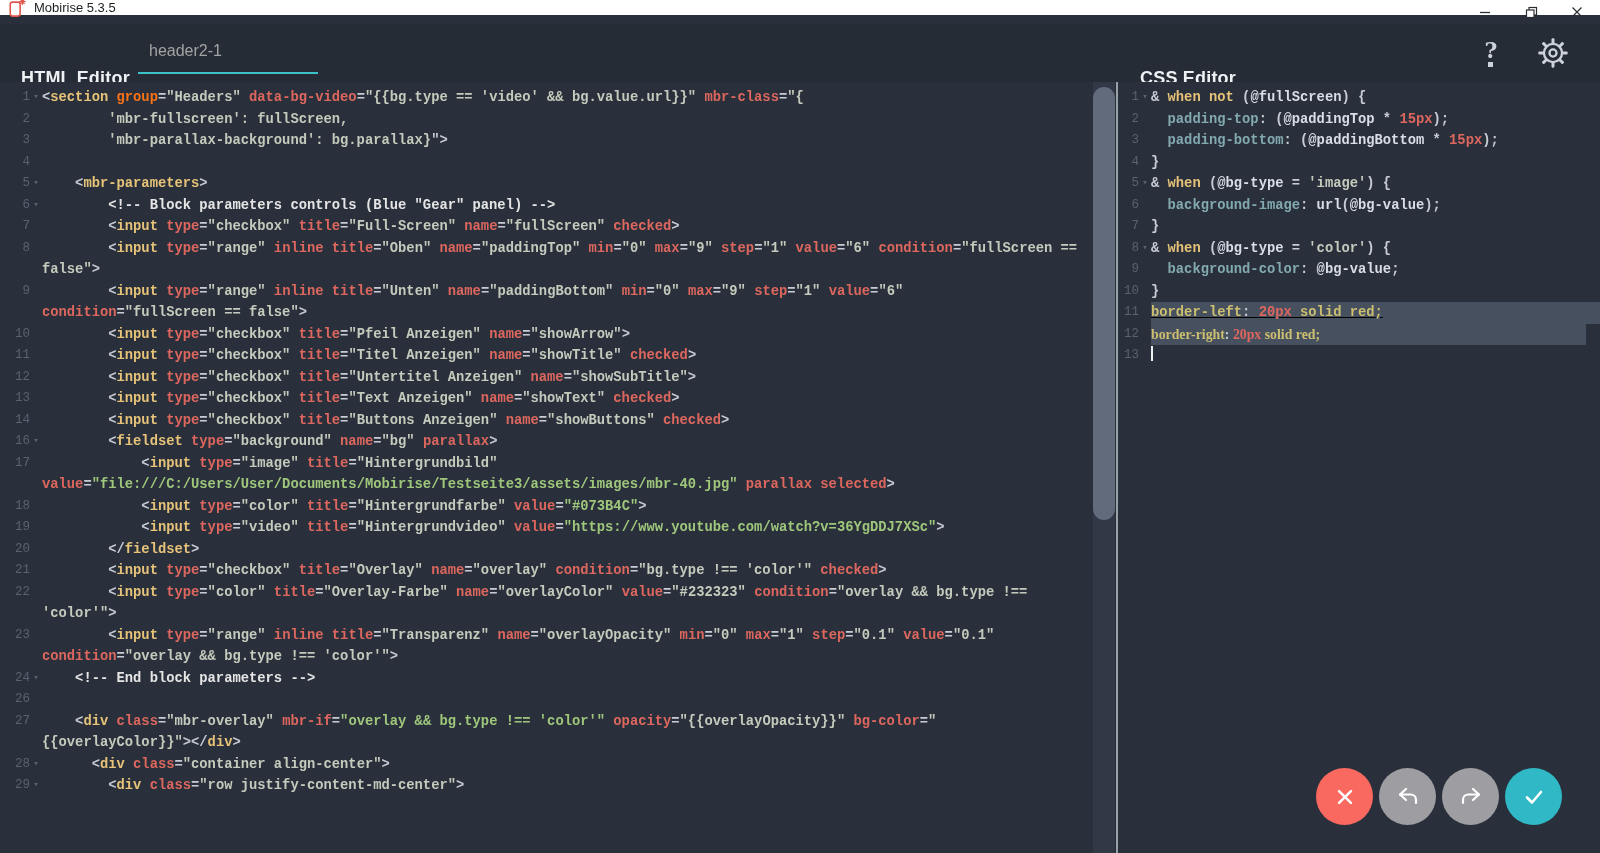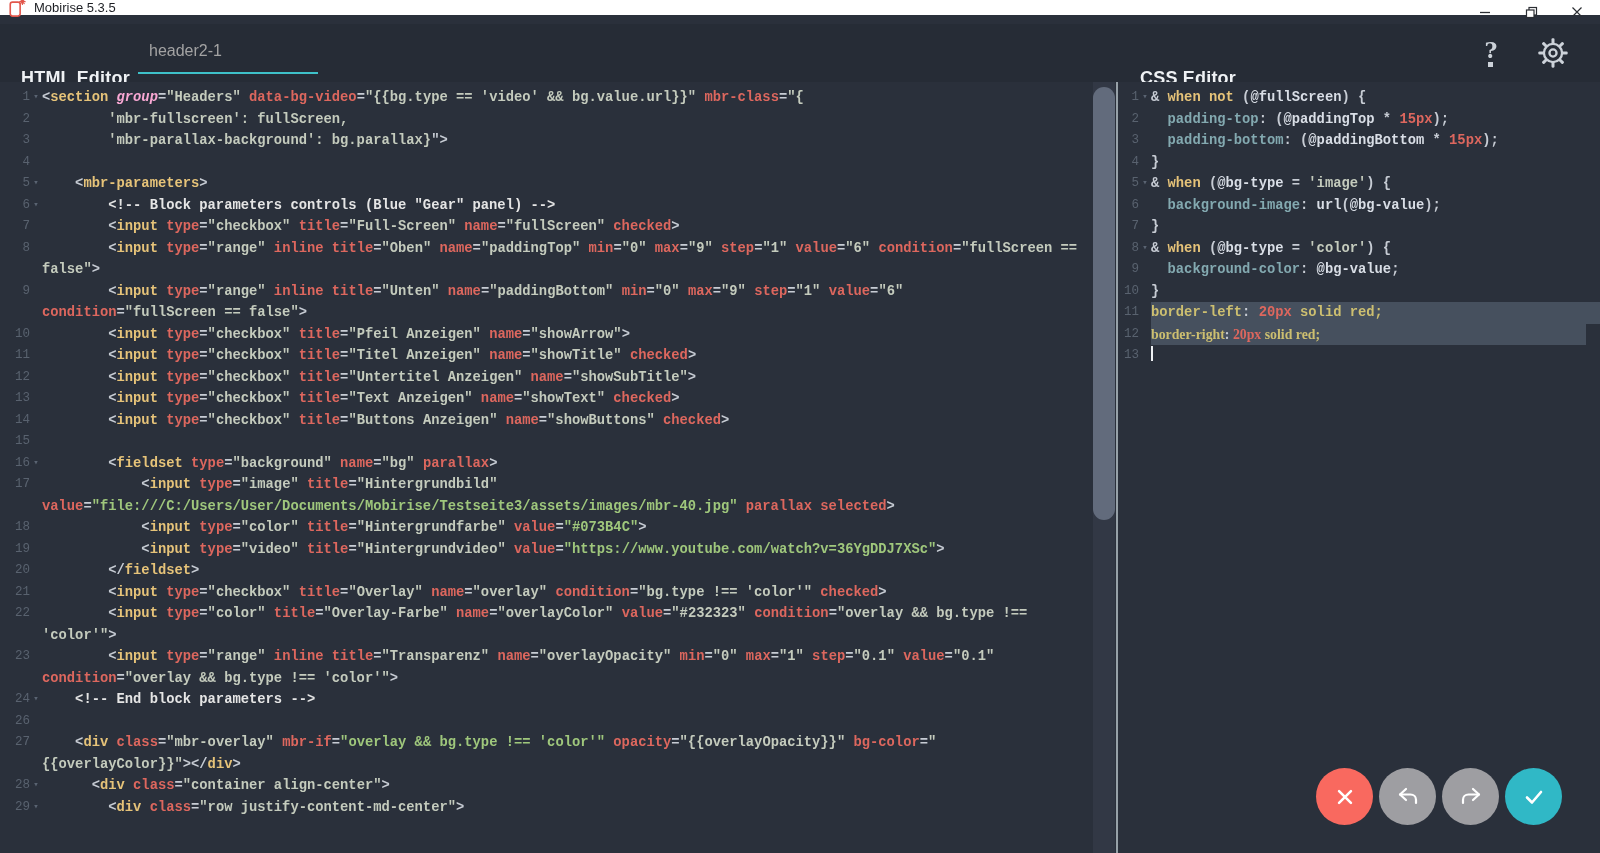--- a/index.html
+++ b/index.html
@@ -37,28 +37,28 @@
   .sb-thumb{position:absolute;left:1093px;top:5px;width:22px;height:433px;background:#626b7c;border-radius:11px;}
 
   
   .crow{display:flex;align-items:flex-start;min-height:21.5px;line-height:21.5px;
         font-family:"Liberation Mono",monospace;font-size:13.8px;font-weight:700;}
   .ln{flex:0 0 auto;text-align:right;color:#59626f;font-weight:400;font-size:12.5px;}
   #html-pane .ln{width:30px;}
   #css-pane .ln{width:20px;}
   .fold{flex:0 0 12px;text-align:center;color:#5a6472;font-size:9px;line-height:21.5px;font-weight:400;}
   .ct{flex:1 1 auto;white-space:pre;overflow:hidden;}
-  .ct.sel{background:#46505e;}
+  .ct.sel{background:#46505e;text-decoration:underline;}
   .ct.sel2{background:linear-gradient(to right,#46505e calc(100% - 14px),transparent calc(100% - 14px));font-family:Liberation Serif, serif;}
   .cursor{display:inline-block;width:2px;height:15px;background:#eef1f4;vertical-align:-2px;}
 
   .tk-p{color:#c7ccd4;}
   .tk-tag{color:#e6c379;}
   .tk-attr{color:#dd675e;}
-  .tk-attrg{color:#f9a8d4;font-style:italic;}
+  .tk-attrg{color:#f97316;}
   .tk-str{color:#c4cbbd;}
   .tk-strg{color:#9fc77c;}
   .tk-cmt{color:#e5e5e5;}
   .tk-kw{color:#e6c379;}
   .tk-kw2{color:#cdbf70;}
   .tk-prop{color:#83a9b0;}
   .tk-num{color:#dd675e;}
   .tk-var{color:#d9dee6;}
 
   
@@ -210,25 +210,20 @@
           <span class="ln">13</span>
           <span class="fold"></span>
           <div class="ct"><span class="tk-p">        &lt;</span><span class="tk-tag">input</span><span class="tk-p"> </span><span class="tk-attr">type</span><span class="tk-p">=</span><span class="tk-str">"checkbox"</span><span class="tk-p"> </span><span class="tk-attr">title</span><span class="tk-p">=</span><span class="tk-str">"Text Anzeigen"</span><span class="tk-p"> </span><span class="tk-attr">name</span><span class="tk-p">=</span><span class="tk-str">"showText"</span><span class="tk-p"> </span><span class="tk-attr">checked</span><span class="tk-p">&gt;</span></div>
         </div>
         <div class="crow">
           <span class="ln">14</span>
           <span class="fold"></span>
           <div class="ct"><span class="tk-p">        &lt;</span><span class="tk-tag">input</span><span class="tk-p"> </span><span class="tk-attr">type</span><span class="tk-p">=</span><span class="tk-str">"checkbox"</span><span class="tk-p"> </span><span class="tk-attr">title</span><span class="tk-p">=</span><span class="tk-str">"Buttons Anzeigen"</span><span class="tk-p"> </span><span class="tk-attr">name</span><span class="tk-p">=</span><span class="tk-str">"showButtons"</span><span class="tk-p"> </span><span class="tk-attr">checked</span><span class="tk-p">&gt;</span></div>
         </div>
         <div class="crow">
-          <span class="ln">15</span>
-          <span class="fold"></span>
-          <div class="ct"></div>
-        </div>
-        <div class="crow">
           <span class="ln">16</span>
           <span class="fold">▾</span>
           <div class="ct"><span class="tk-p">        &lt;</span><span class="tk-tag">fieldset</span><span class="tk-p"> </span><span class="tk-attr">type</span><span class="tk-p">=</span><span class="tk-str">"background"</span><span class="tk-p"> </span><span class="tk-attr">name</span><span class="tk-p">=</span><span class="tk-str">"bg"</span><span class="tk-p"> </span><span class="tk-attr">parallax</span><span class="tk-p">&gt;</span></div>
         </div>
         <div class="crow">
           <span class="ln">17</span>
           <span class="fold"></span>
           <div class="ct"><span class="tk-p">            &lt;</span><span class="tk-tag">input</span><span class="tk-p"> </span><span class="tk-attr">type</span><span class="tk-p">=</span><span class="tk-str">"image"</span><span class="tk-p"> </span><span class="tk-attr">title</span><span class="tk-p">=</span><span class="tk-str">"Hintergrundbild"</span></div>
         </div>
         <div class="crow">

